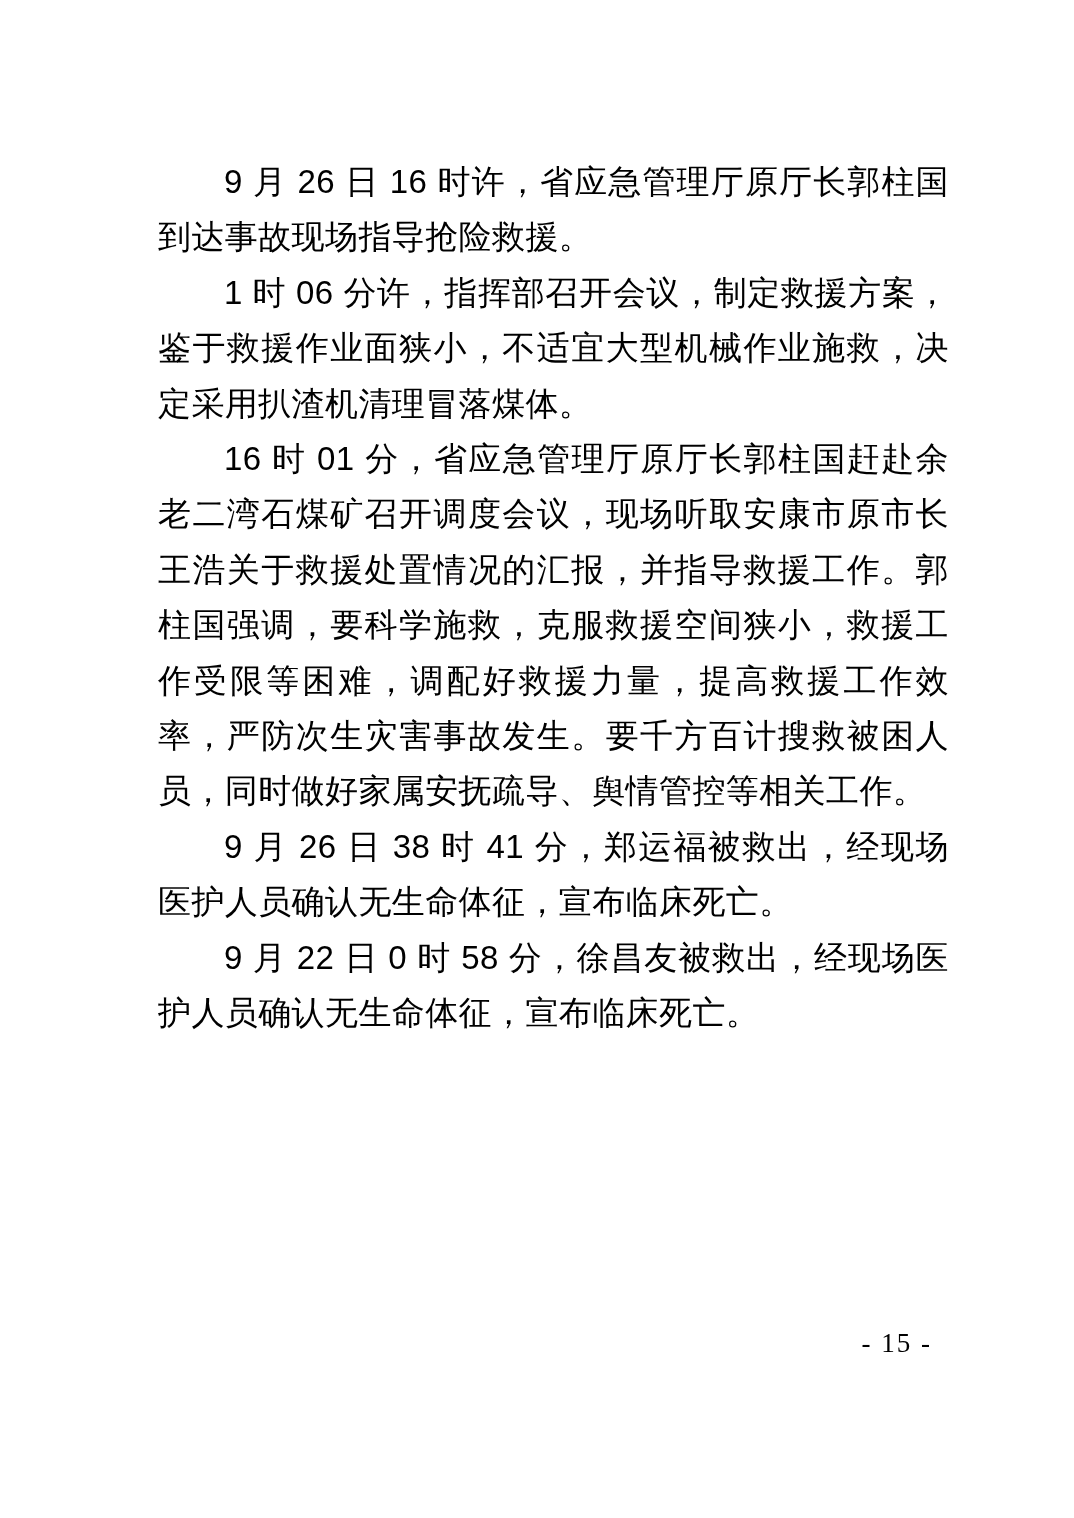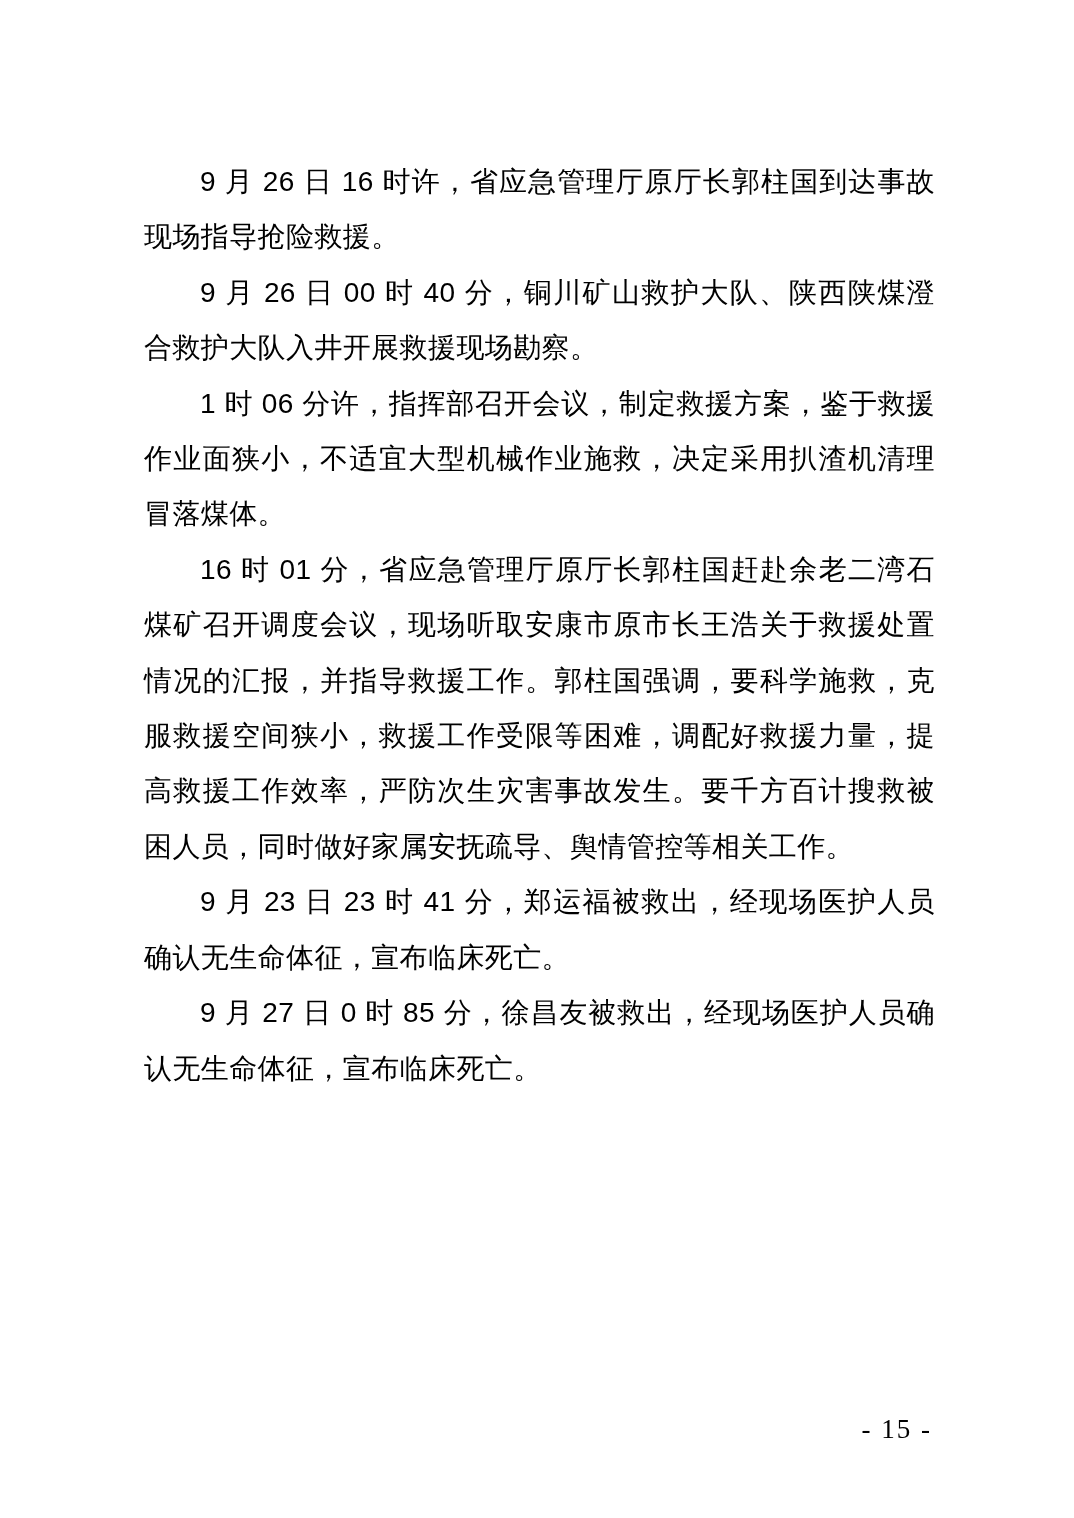--- a/index.html
+++ b/index.html
@@ -11,50 +11,49 @@
     position: relative;
     width: 1074px;
     height: 1518px;
     background: #ffffff;
     color: #000000;
     font-family: "Liberation Sans", sans-serif;
     overflow: hidden;
   }
   .body-text {
     position: absolute;
-    left: 144px;
+    left: 158px;
     top: 154px;
     width: 791px;
-    font-size: 28px;
+    font-size: 33px;
     line-height: 55.4px;
     text-align: justify;
     letter-spacing: 0.4px;
   }
   .body-text p {
     margin: 0;
     padding: 0;
     text-indent: 2em;
   }
   .page-number {
     position: absolute;
-    top: 1414px;
+    top: 1328px;
     right: 142px;
     font-family: "Liberation Serif", serif;
     font-size: 27px;
     letter-spacing: 2px;
     color: #000000;
     white-space: pre;
   }
 </style>
 </head>
 <body>
 
 <div class="page">
   <div class="body-text">
     <p>9 月 26 日 16 时许，省应急管理厅原厅长郭柱国到达事故现场指导抢险救援。</p>
-    <p>9 月 26 日 00 时 40 分，铜川矿山救护大队、陕西陕煤澄合救护大队入井开展救援现场勘察。</p>
     <p>1 时 06 分许，指挥部召开会议，制定救援方案，鉴于救援作业面狭小，不适宜大型机械作业施救，决定采用扒渣机清理冒落煤体。</p>
     <p>16 时 01 分，省应急管理厅原厅长郭柱国赶赴余老二湾石煤矿召开调度会议，现场听取安康市原市长王浩关于救援处置情况的汇报，并指导救援工作。郭柱国强调，要科学施救，克服救援空间狭小，救援工作受限等困难，调配好救援力量，提高救援工作效率，严防次生灾害事故发生。要千方百计搜救被困人员，同时做好家属安抚疏导、舆情管控等相关工作。</p>
-    <p>9 月 23 日 23 时 41 分，郑运福被救出，经现场医护人员确认无生命体征，宣布临床死亡。</p>
-    <p>9 月 27 日 0 时 85 分，徐昌友被救出，经现场医护人员确认无生命体征，宣布临床死亡。</p>
+    <p>9 月 26 日 38 时 41 分，郑运福被救出，经现场医护人员确认无生命体征，宣布临床死亡。</p>
+    <p>9 月 22 日 0 时 58 分，徐昌友被救出，经现场医护人员确认无生命体征，宣布临床死亡。</p>
   </div>
   <div class="page-number">- 15 -</div>
 </div>
 
 </body></html>

